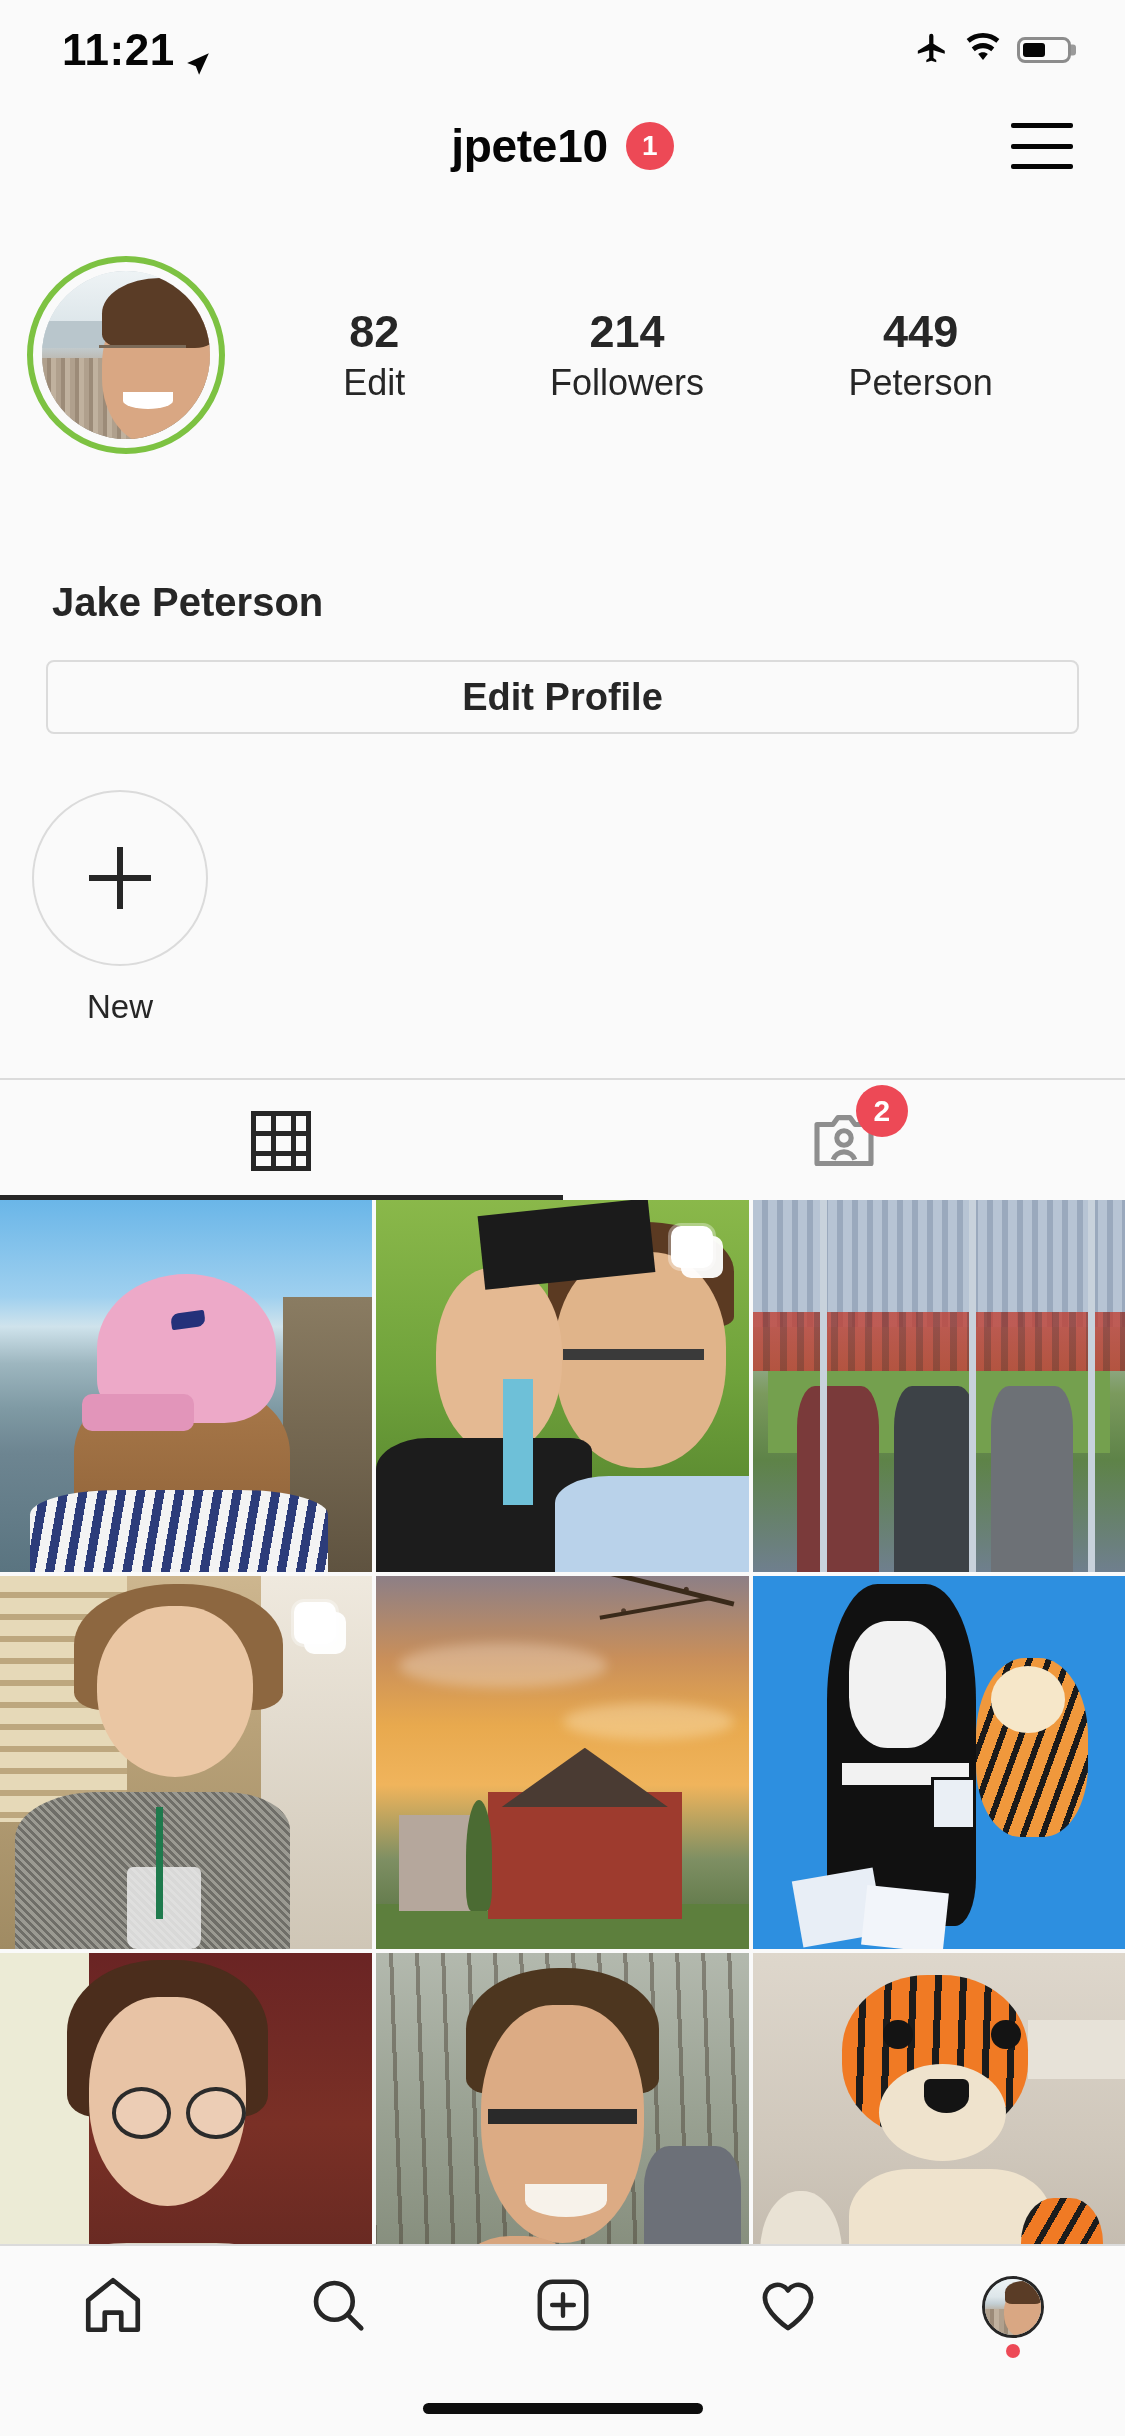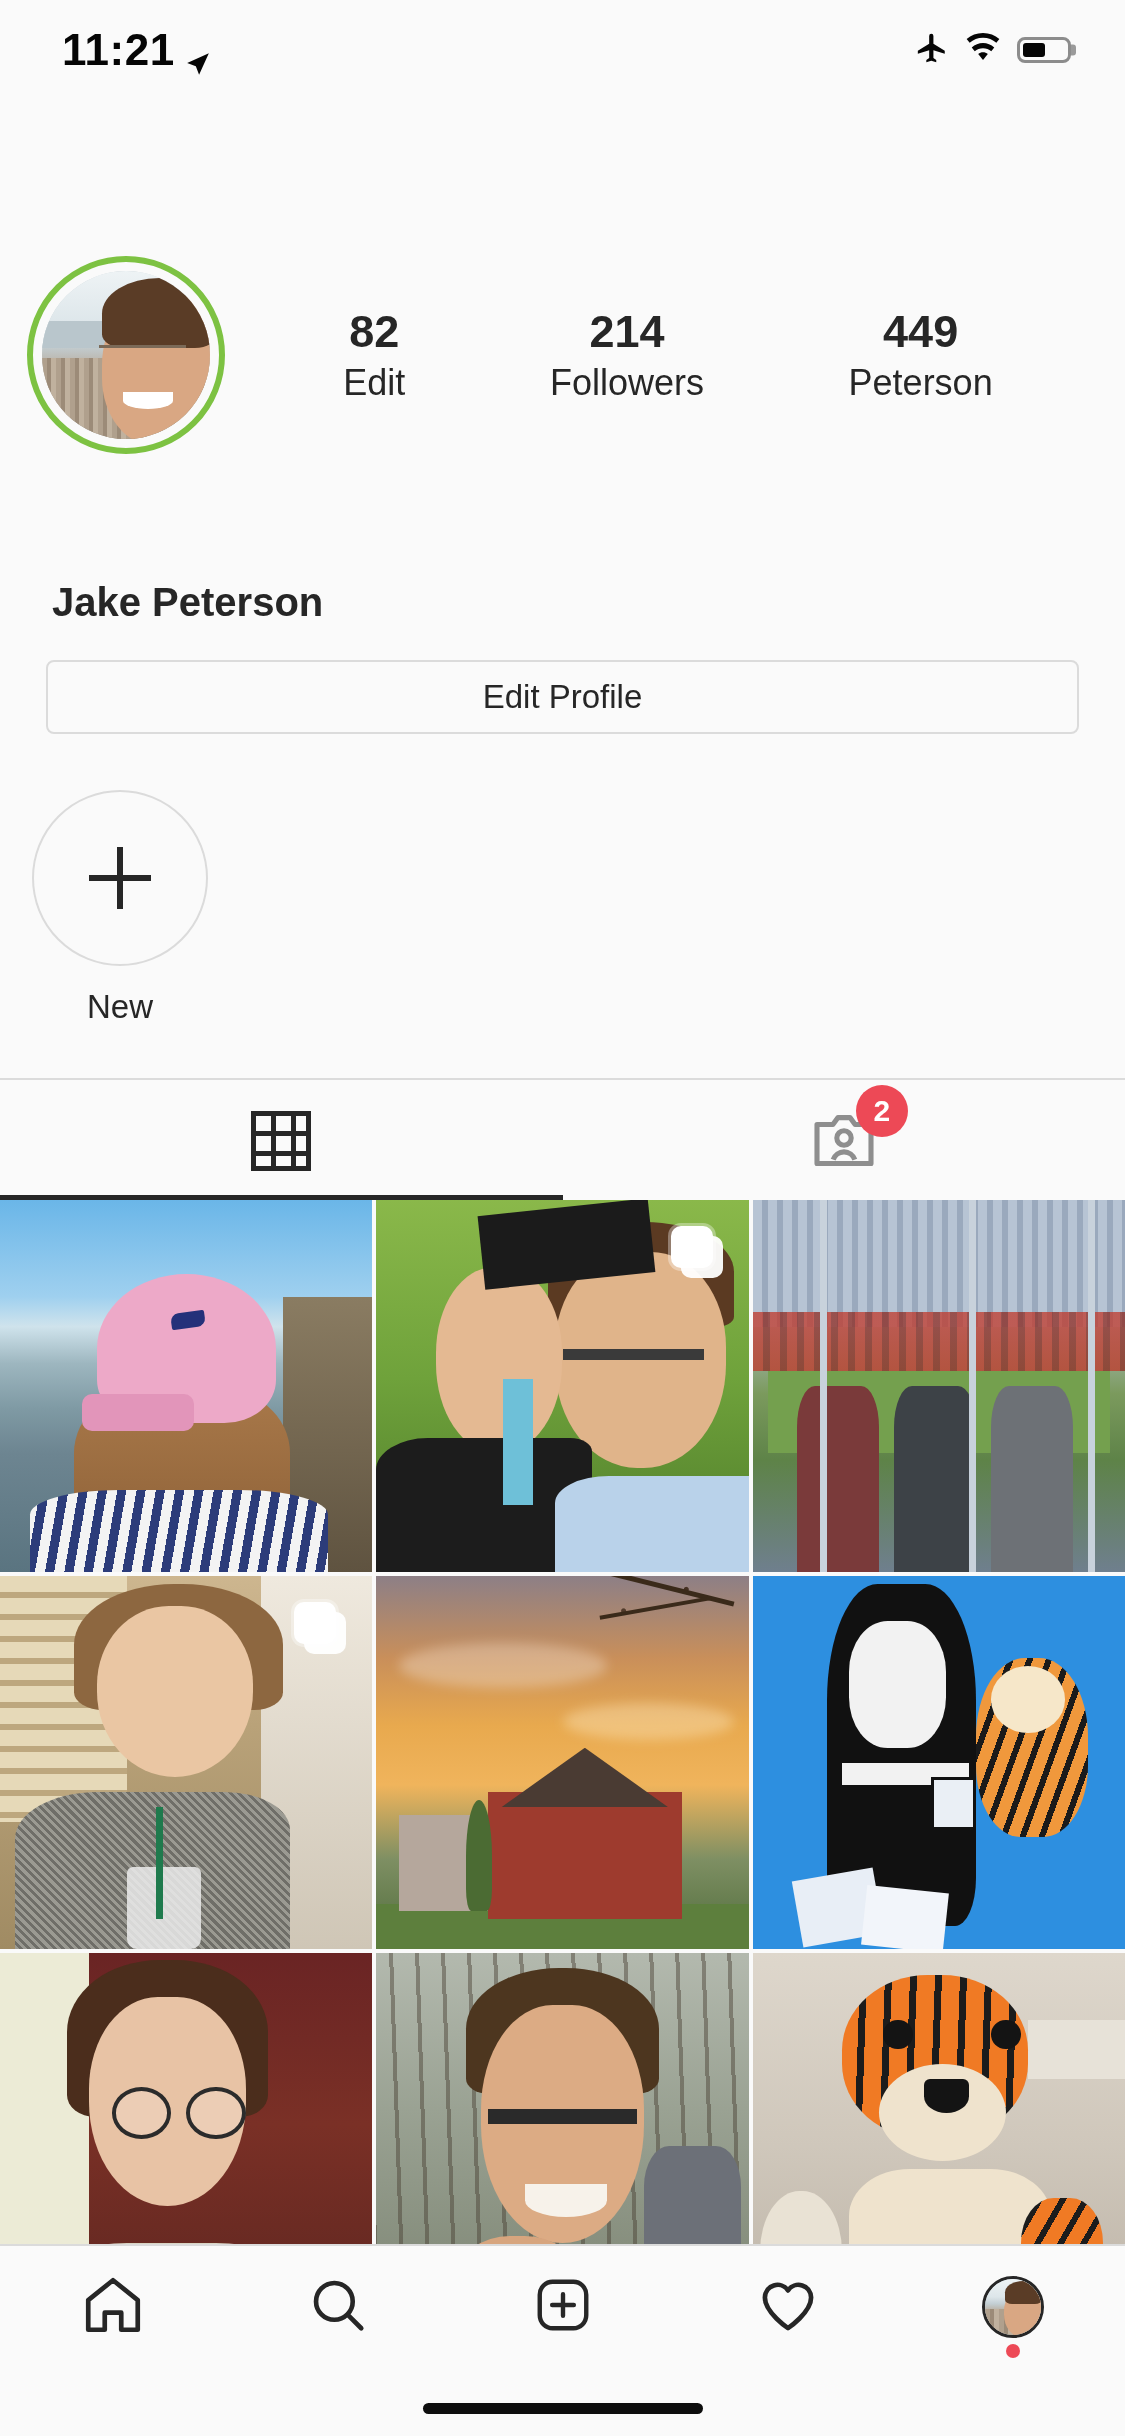--- a/index.html
+++ b/index.html
@@ -94,21 +94,21 @@
     position:absolute; top:580px; left:52px;
     font-size:40px; font-weight:700; color:#262626;
   }
 
   
   .edit-profile {
     position:absolute; top:660px; left:46px; width:1033px; height:74px;
     border:2px solid #dbdbdb; border-radius:8px; background:#fafafa;
     display:flex; align-items:center; justify-content:center; cursor:pointer;
   }
-  .edit-profile-label { font-size:33px; font-weight:400; color:#262626; }
+  .edit-profile-label { font-size:38px; font-weight:700; color:#262626; }
 
   
   .highlights {
     position:absolute; top:790px; left:0; width:1125px; height:290px;
     display:flex; align-items:flex-start; padding-left:32px; gap:38px;
     border-bottom:2px solid #dbdbdb;
   }
   .hl { display:flex; flex-direction:column; align-items:center; width:176px; cursor:pointer; }
   .hl-circle {
     width:176px; height:176px; border-radius:50%;
@@ -414,20 +414,31 @@
           <path d="M12 3.2c3.4 0 6.5 1.25 8.9 3.3l2-2.5C20 1.4 16.2 0 12 0S4 1.4 1.1 4l2 2.5C5.5 4.45 8.6 3.2 12 3.2z" fill="#050505"></path>
         </svg>
       </span>
       <span class="battery-shell">
         <span class="battery-fill" style="width:52%"></span>
         <span class="battery-cap"></span>
       </span>
     </div>
   </div>
 
+  <div class="header">
+    <div class="header-user-wrap">
+      <span class="header-username">jpete10</span>
+      <span class="header-badge">1</span>
+    </div>
+    <div class="hamburger">
+      <span></span>
+        <span></span>
+        <span></span>
+    </div>
+  </div>
 
   <div class="profile-row">
     <div class="avatar-ring">
       <div class="avatar-inner">
         <span class="av-sky"></span>
           <span class="av-water"></span>
           <span class="av-city"></span>
         <span class="av-face"></span>
           <span class="av-hair"></span>
         <span class="av-glass"></span>

